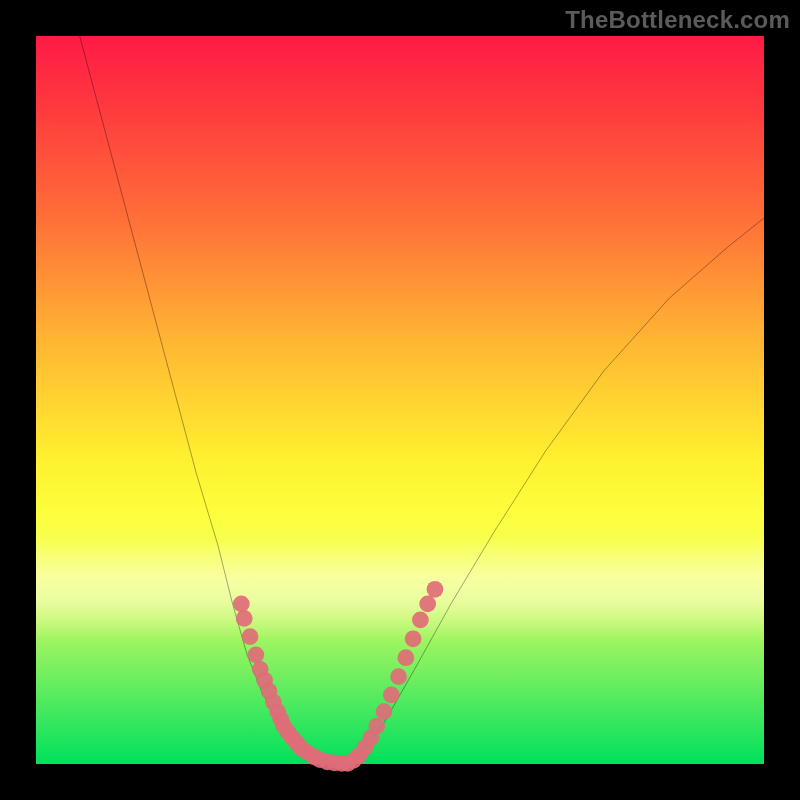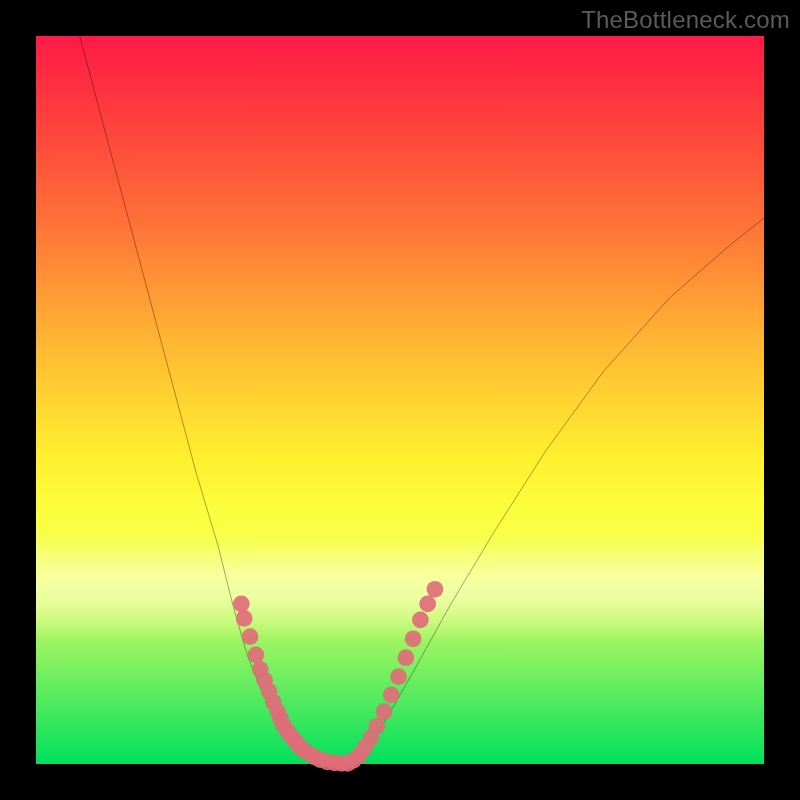--- a/index.html
+++ b/index.html
@@ -56,21 +56,21 @@
     width: 100%;
     height: 100%;
     overflow: visible;
   }
   .watermark {
     position: absolute;
     top: 6px;
     right: 10px;
     color: #5b5b5b;
     font-size: 24px;
-    font-weight: 400;
+    font-weight: 700;
     letter-spacing: 0.2px;
     user-select: none;
   }
 </style>
 </head>
 <body>
 
 <div class="frame">
   <div class="watermark">TheBottleneck.com</div>
 

